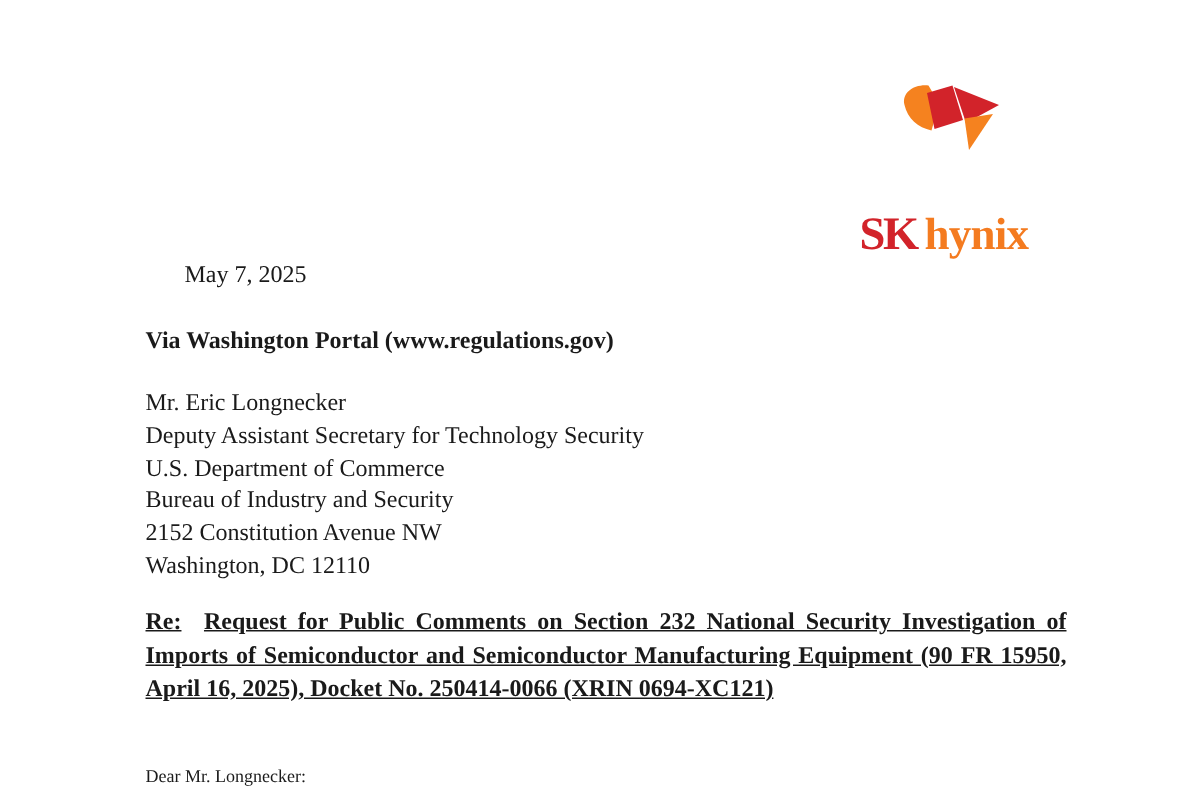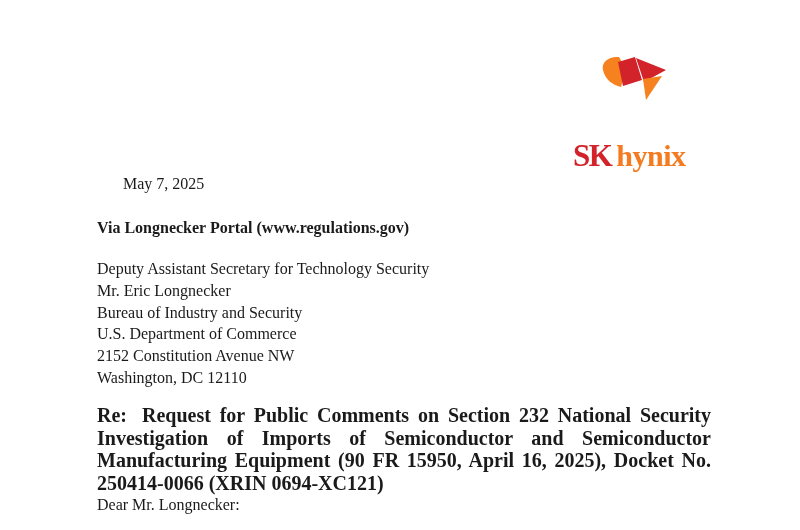--- a/index.html
+++ b/index.html
@@ -78,34 +78,35 @@
     top: 258px;
     font-size: 16px;
     line-height: 21.8px;
   }
   .re {
     position: absolute;
     left: 97px;
     top: 404px;
     width: 614px;
     margin: 0;
-    font-size: 20px;
+    font-size: 16px;
     line-height: 22.5px;
     font-weight: bold;
     text-align: justify;
+    text-decoration: underline;
   }
   .re-gap {
     display: inline-block;
     width: 15px;
   }
   .salutation {
     position: absolute;
     left: 97px;
-    top: 494px;
-    font-size: 16px;
+    top: 506px;
+    font-size: 12px;
     line-height: 22px;
   }
 </style>
 </head>
 <body>
 
 <div class="page">
 
   <div class="logo">
     <svg class="wings" viewBox="0 0 70 46" xmlns="http://www.w3.org/2000/svg" aria-hidden="true">
@@ -118,27 +119,27 @@
 
       <path d="M45,24 L64,21 L48,45 Z" fill="#f5821f"></path>
     </svg>
     <div class="logo-text">
       <span class="sk">SK</span><span class="hynix">hynix</span>
     </div>
   </div>
 
   <div class="date">May 7, 2025</div>
 
-  <div class="via">Via Longnecker Portal (www.regulations.gov)</div>
+  <div class="via">Via Washington Portal (www.regulations.gov)</div>
 
   <div class="address">
+    <div>Mr. Eric Longnecker</div>
     <div>Deputy Assistant Secretary for Technology Security</div>
-    <div>Mr. Eric Longnecker</div>
+    <div>U.S. Department of Commerce</div>
     <div>Bureau of Industry and Security</div>
-    <div>U.S. Department of Commerce</div>
     <div>2152 Constitution Avenue NW</div>
     <div>Washington, DC 12110</div>
   </div>
 
   <p class="re">
     <span>Re:</span><span class="re-gap"></span><span>Request for Public Comments on Section 232 National Security Investigation of Imports of Semiconductor and Semiconductor Manufacturing Equipment (90 FR 15950, April 16, 2025), Docket No. 250414-0066 (XRIN 0694-XC121)</span>
   </p>
 
   <div class="salutation">Dear Mr. Longnecker:</div>
 

